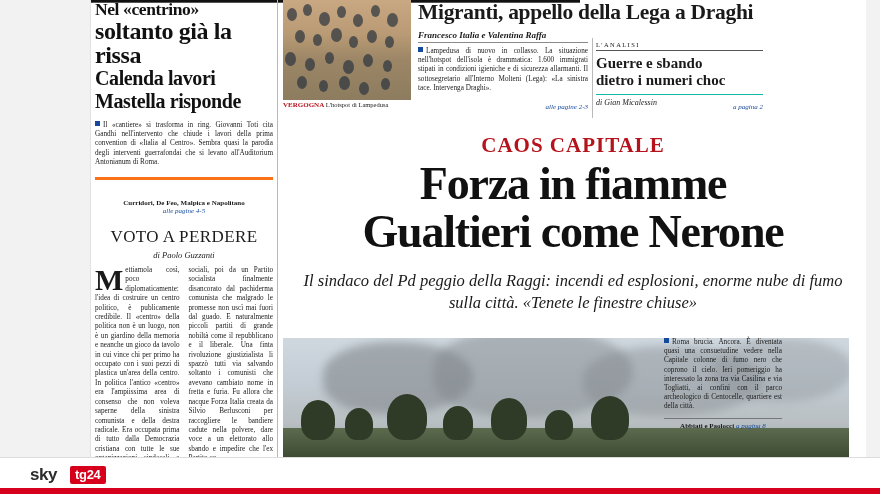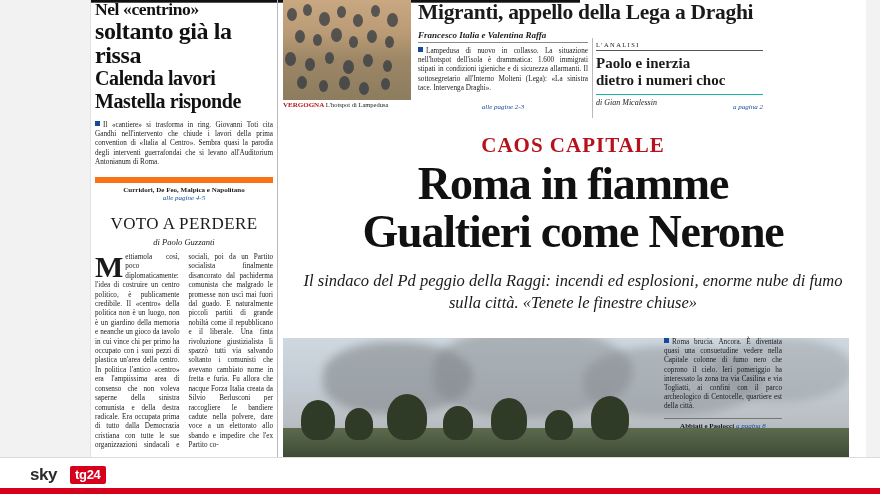--- a/index.html
+++ b/index.html
@@ -45,22 +45,22 @@
   #tl-head .l2 { font-size: 24px; line-height: 24px; }
   #tl-head .l3 { font-size: 20px; line-height: 23px; }
   #tl-head .l4 { font-size: 20px; line-height: 23px; }
 
   #tl-body { margin-top: 8px; }
   #tl-credit {
     font-size: 7px;
     font-weight: bold;
     text-align: center;
     margin-top: 10px;
-    border-top: 6px solid #f97316;
-    padding-top: 3px;
+    border-top: 3px solid #f97316;
+    padding-top: 19px;
   }
   #tl-pages {
     font-size: 7px;
     font-style: italic;
     text-align: center;
     color: #14499c;
     margin-top: 0;
   }
 
   #voto-title {
@@ -130,21 +130,21 @@
     font-weight: bold;
     font-style: italic;
   }
   #mig-body {
     left: 418px; top: 47px; width: 170px;
   }
   #mig-pages {
     left: 418px; top: 103px; width: 170px;
     font-size: 7px;
     font-style: italic;
-    text-align: center;
+    text-align: right;
     color: #14499c;
   }
 
   
   #analisi {
     left: 596px; top: 41px; width: 167px;
   }
   #analisi .kicker {
     font-size: 6.5px;
     letter-spacing: 1.4px;
@@ -365,30 +365,30 @@
     <span>L'hotspot di Lampedusa</span>
   </div>
 
   <div class="col" id="mig-head">Migranti, appello della Lega a Draghi</div>
   <div class="col" id="mig-authors">Francesco Italia e Valentina Raffa</div>
   <div class="col tiny sq" id="mig-body">Lampedusa di nuovo in collasso. La situazione nell'hotspot dell'isola è drammatica: 1.600 immigrati stipati in condizioni igieniche e di sicurezza allarmanti. Il sottosegretario all'Interno Molteni (Lega): «La sinistra tace. Intervenga Draghi».</div>
   <div class="col" id="mig-pages">alle pagine 2-3</div>
 
   <div class="col" id="analisi">
     <div class="kicker">L'ANALISI</div>
-    <div class="t1">Paolo e inerzia</div>
+    <div class="t1">Guerre e sbando</div>
     <div class="t2">dietro i numeri choc</div>
     <div class="by">di Gian Micalessin</div>
     <div class="pg">a pagina 2</div>
   </div>
 
   <div id="caos-rule-top"></div>
   <div class="col" id="caos-kicker">CAOS CAPITALE</div>
   <div class="col" id="roma-head">
-    <div>Roma in fiamme</div>
+    <div>Forza in fiamme</div>
     <div>Gualtieri come Nerone</div>
   </div>
   <div class="col" id="roma-sub">Il sindaco del Pd peggio della Raggi: incendi ed esplosioni, enorme nube di fumo sulla città. «Tenete le finestre chiuse»</div>
   <div id="caos-rule-bot"></div>
 
   <div class="col" id="photo-bot">
     <div class="smoke" style="left:40px;  top:4px;   width:150px; height:72px;"></div>
     <div class="smoke" style="left:150px; top:-10px; width:200px; height:90px; opacity:.45;"></div>
     <div class="smoke" style="left:300px; top:8px;   width:180px; height:70px; opacity:.38;"></div>
     <div class="smoke" style="left:430px; top:0px;   width:140px; height:64px; opacity:.30;"></div>

